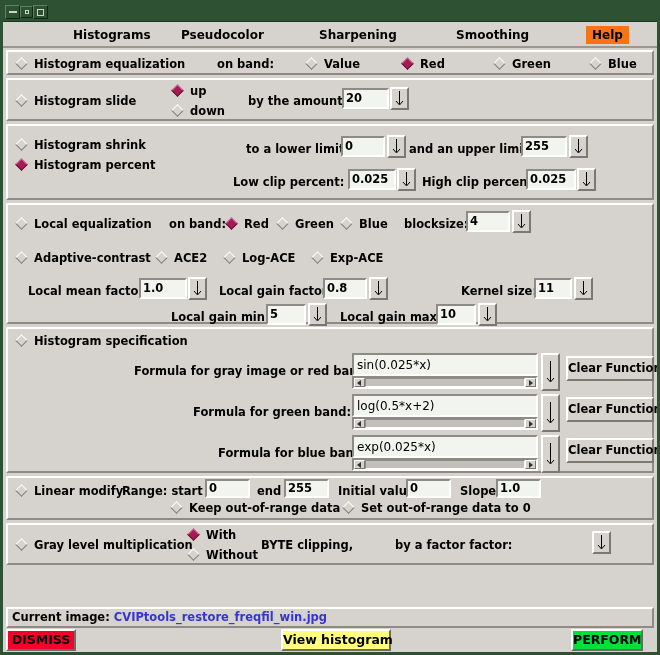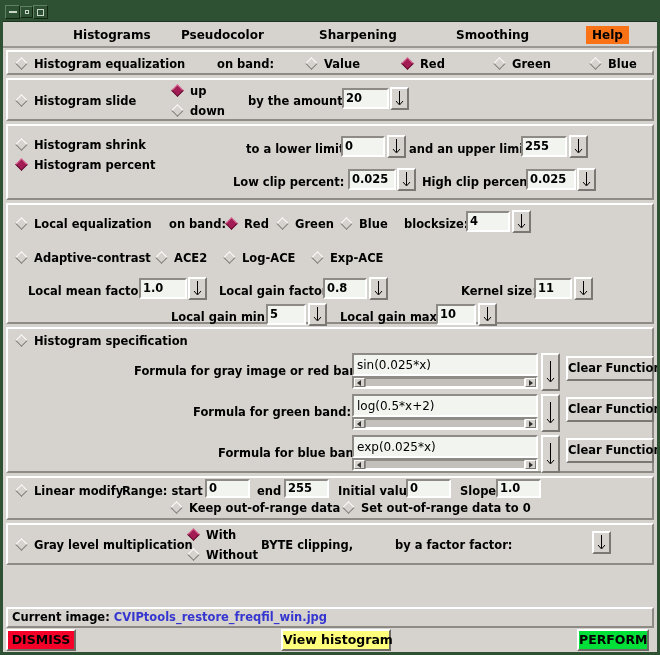--- a/index.html
+++ b/index.html
@@ -214,21 +214,21 @@
     box-sizing: border-box;
     line-height: 17px;
     padding-left: 4px;
     font-size: 11.5px;
     font-weight: bold;
   }
   .curimg .fname { color: #3535d0; }
   
   .actionbar {
     position: absolute;
-    left: 3px; right: 8px;
+    left: 3px; right: 14px;
     height: 24px;
   }
   .abtn {
     position: absolute;
     top: 0;
     height: 22px;
     line-height: 18px;
     font-size: 12.5px;
     font-weight: bold;
     text-align: center;

